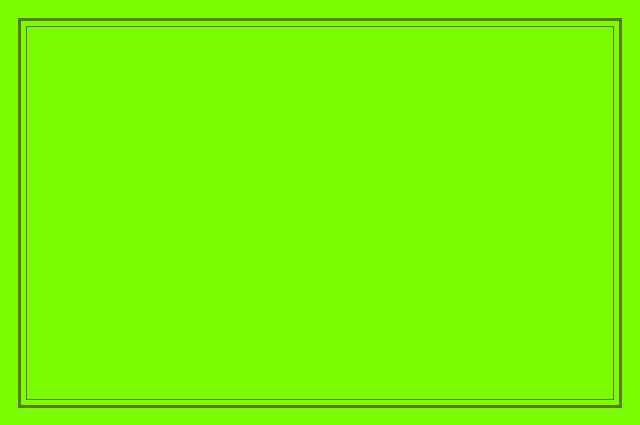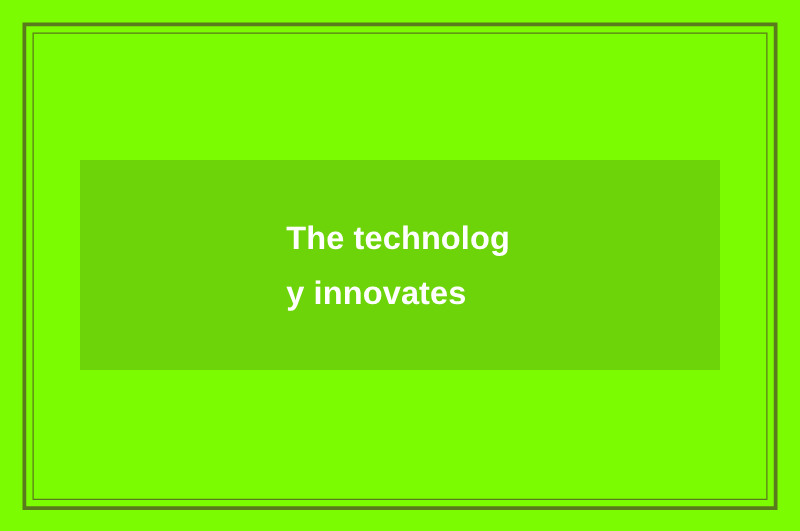--- a/index.html
+++ b/index.html
@@ -78,17 +78,14 @@
   }
 </style>
 </head>
 <body>
 
 <div class="canvas">
 
   <div class="frame-outer"></div>
   <div class="frame-inner"></div>
 
-  <div class="panel">
-    <p class="headline">The technology innovates</p>
-  </div>
 
 </div>
 
 </body></html>

